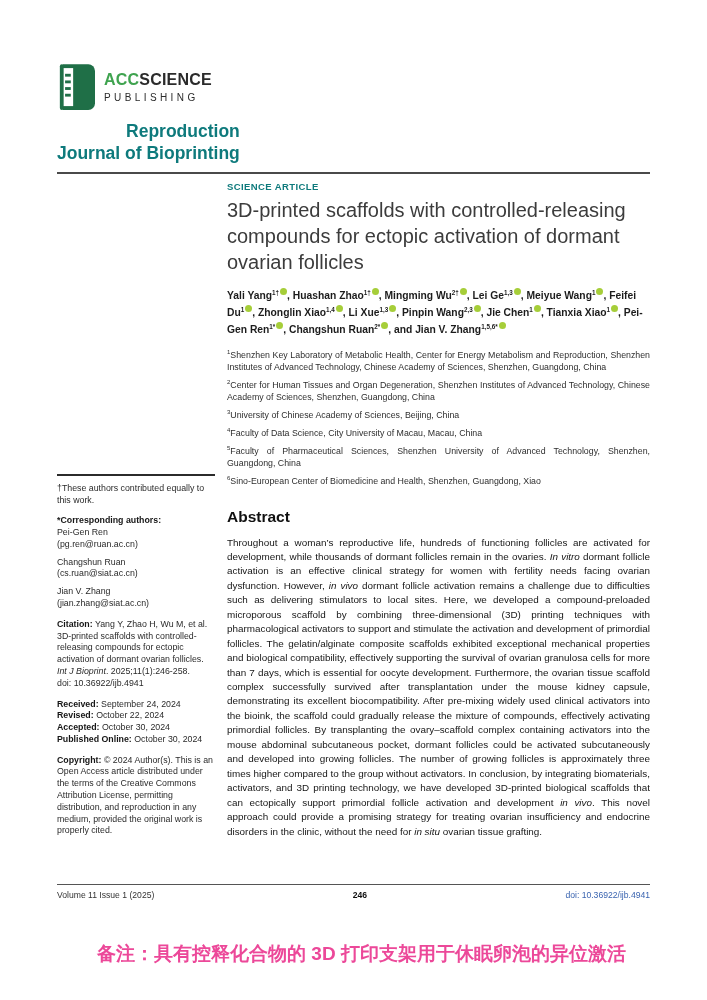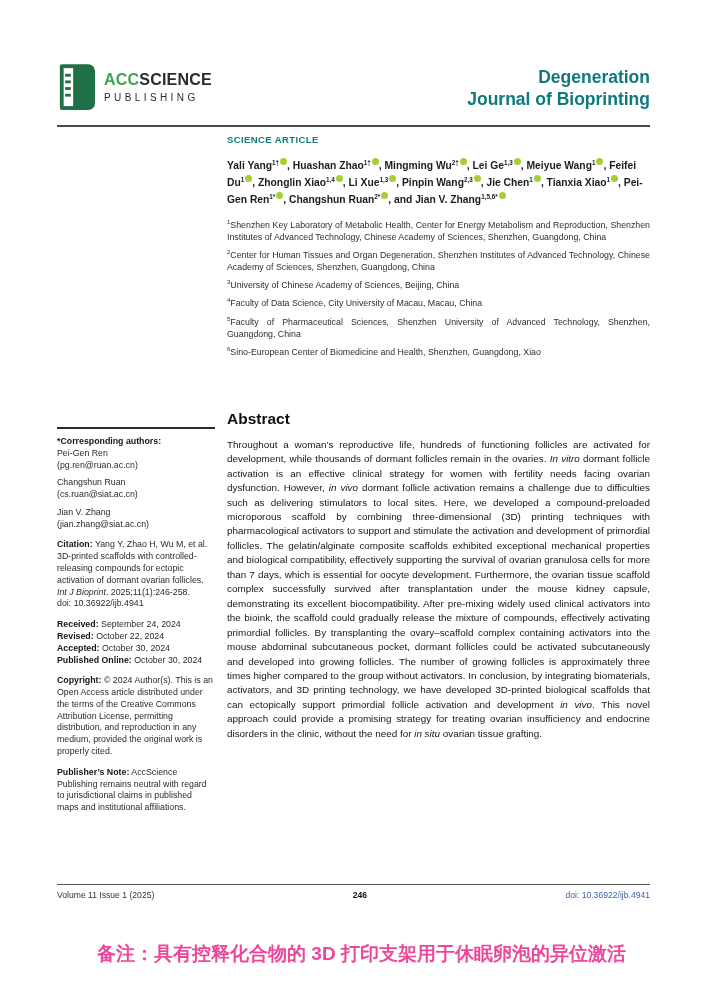--- a/index.html
+++ b/index.html
@@ -4,21 +4,21 @@
 <style>
   * { box-sizing: border-box; }
   html, body { margin: 0; padding: 0; background: #ffffff; }
   .page {
     width: 707px; height: 1000px; position: relative; overflow: hidden;
     background: #ffffff; font-family: "Liberation Sans", sans-serif; color: #1d1d1f;
   }
   .content { padding: 0 57px; }
 
   
-  .hdr { display: flex; justify-content: space-between; align-items: flex-start; padding-top: 64px; }
+  .hdr { display: flex; justify-content: space-between; align-items: flex-start; padding-top: 64px; flex-direction: column; }
   .logo { display: flex; gap: 9px; align-items: flex-start; }
   .logo-text { padding-top: 7px; }
   .logo-l1 { font-size: 16px; font-weight: bold; color: #2b2b2b; letter-spacing: 0.2px; }
   .logo-l1 .acc { color: #3fa34f; }
   .logo-l2 { font-size: 10px; letter-spacing: 3.4px; color: #2b2b2b; margin-top: 3px; }
   .journal { text-align: right; color: #0e7a7c; font-weight: bold; font-size: 17.5px; line-height: 1.28; padding-top: 2px; }
   .hdr-rule { border-bottom: 2px solid #4a4a4a; margin-top: 7px; }
 
   
   .cols { display: flex; gap: 12px; margin-top: 7px; }
@@ -31,21 +31,21 @@
 
   .kicker { color: #0e7a7c; font-weight: bold; font-size: 9.5px; letter-spacing: 0.4px; }
   .title { font-size: 20px; line-height: 1.3; color: #3c3c3c; margin-top: 5px; font-weight: 400; }
   .authors { margin-top: 13px; font-weight: bold; font-size: 10.3px; line-height: 1.58; color: #1c1c1c; }
   .authors sup { font-size: 6.3px; }
   .orcid { display: inline-block; width: 7px; height: 7px; border-radius: 50%; background: #a6ce39; vertical-align: 4px; margin-left: 1px; }
   .affils { margin-top: 10px; }
   .affil { font-size: 8.8px; line-height: 1.38; text-align: justify; color: #2e2e2e; margin: 0 0 5px; }
   .affil sup { font-size: 6px; }
 
-  .abs-head { font-size: 15.5px; font-weight: bold; color: #101010; margin-top: 52px; }
+  .abs-head { font-size: 15.5px; font-weight: bold; color: #101010; margin-top: 20px; }
   .abs-body { margin-top: 10px; font-size: 9.9px; line-height: 1.46; text-align: justify; color: #151515; }
   .it { font-style: italic; }
 
   
   .footer { position: absolute; left: 57px; right: 57px; top: 884px; border-top: 1.2px solid #555; padding-top: 5px; display: flex; justify-content: space-between; align-items: flex-start; font-size: 8.6px; color: #333; }
   .footer .pg { font-weight: bold; color: #0f0f0f; }
   .footer .doi { color: #3a64b0; text-decoration: none; }
 
   .annotation { position: absolute; left: 16px; right: 0; top: 941px; text-align: center; font-weight: bold; font-size: 19px; color: #ec4899; }
 </style>
@@ -67,30 +67,31 @@
             <rect x="8.5" y="31" width="6" height="3" fill="#1f6f47"></rect>
             <rect x="3" y="0" width="4" height="48" rx="2" fill="#1f6f47"></rect>
           </svg>
         </span>
         <div class="logo-text">
           <div class="logo-l1"><span class="acc">ACC</span><span>SCIENCE</span></div>
           <div class="logo-l2">PUBLISHING</div>
         </div>
       </div>
       <div class="journal">
-        <div>Degeneration</div>
+        <div>Reproduction</div>
         <div>Journal of Bioprinting</div>
       </div>
     </div>
     <div class="hdr-rule"></div>
 
     <div class="cols">
 
       <div class="side">
         <div class="side-rule"></div>
+        <div class="blk">†These authors contributed equally to this work.</div>
 
         <div class="blk">
           <b>*Corresponding authors:</b>
           <div class="ent">
             <div>Pei-Gen Ren</div>
             <div>(pg.ren@ruan.ac.cn)</div>
           </div>
           <div class="ent">
             <div>Changshun Ruan</div>
             <div>(cs.ruan@siat.ac.cn)</div>
@@ -112,28 +113,25 @@
           <div><b>Revised:</b> <span>October 22, 2024</span></div>
           <div><b>Accepted:</b> <span>October 30, 2024</span></div>
           <div><b>Published Online:</b> <span>October 30, 2024</span></div>
         </div>
 
         <div class="blk">
           <b>Copyright:</b>
           <span>© 2024 Author(s). This is an Open Access article distributed under the terms of the Creative Commons Attribution License, permitting distribution, and reproduction in any medium, provided the original work is properly cited.</span>
         </div>
 
-        <div class="blk">
-          <b>Publisher’s Note:</b>
-          <span>AccScience Publishing remains neutral with regard to jurisdictional claims in published maps and institutional affiliations.</span>
-        </div>
       </div>
 
       <div class="main">
         <div class="kicker">SCIENCE ARTICLE</div>
+        <div class="title">3D-printed scaffolds with controlled-releasing compounds for ectopic activation of dormant ovarian follicles</div>
 
         <div class="authors"><span><span>Yali Yang</span><sup>1†</sup><span class="orcid"></span><span>, </span></span><span><span>Huashan Zhao</span><sup>1†</sup><span class="orcid"></span><span>, </span></span><span><span>Mingming Wu</span><sup>2†</sup><span class="orcid"></span><span>, </span></span><span><span>Lei Ge</span><sup>1,3</sup><span class="orcid"></span><span>, </span></span><span><span>Meiyue Wang</span><sup>1</sup><span class="orcid"></span><span>, </span></span><span><span>Feifei Du</span><sup>1</sup><span class="orcid"></span><span>, </span></span><span><span>Zhonglin Xiao</span><sup>1,4</sup><span class="orcid"></span><span>, </span></span><span><span>Li Xue</span><sup>1,3</sup><span class="orcid"></span><span>, </span></span><span><span>Pinpin Wang</span><sup>2,3</sup><span class="orcid"></span><span>, </span></span><span><span>Jie Chen</span><sup>1</sup><span class="orcid"></span><span>, </span></span><span><span>Tianxia Xiao</span><sup>1</sup><span class="orcid"></span><span>, </span></span><span><span>Pei-Gen Ren</span><sup>1*</sup><span class="orcid"></span><span>, </span></span><span><span>Changshun Ruan</span><sup>2*</sup><span class="orcid"></span><span>, </span></span><span><span>and </span><span>Jian V. Zhang</span><sup>1,5,6*</sup><span class="orcid"></span></span></div>
 
         <div class="affils">
           <p class="affil"><sup>1</sup><span>Shenzhen Key Laboratory of Metabolic Health, Center for Energy Metabolism and Reproduction, Shenzhen Institutes of Advanced Technology, Chinese Academy of Sciences, Shenzhen, Guangdong, China</span></p>
           <p class="affil"><sup>2</sup><span>Center for Human Tissues and Organ Degeneration, Shenzhen Institutes of Advanced Technology, Chinese Academy of Sciences, Shenzhen, Guangdong, China</span></p>
           <p class="affil"><sup>3</sup><span>University of Chinese Academy of Sciences, Beijing, China</span></p>
           <p class="affil"><sup>4</sup><span>Faculty of Data Science, City University of Macau, Macau, China</span></p>
           <p class="affil"><sup>5</sup><span>Faculty of Pharmaceutical Sciences, Shenzhen University of Advanced Technology, Shenzhen, Guangdong, China</span></p>
           <p class="affil"><sup>6</sup><span>Sino-European Center of Biomedicine and Health, Shenzhen, Guangdong, Xiao</span></p>

